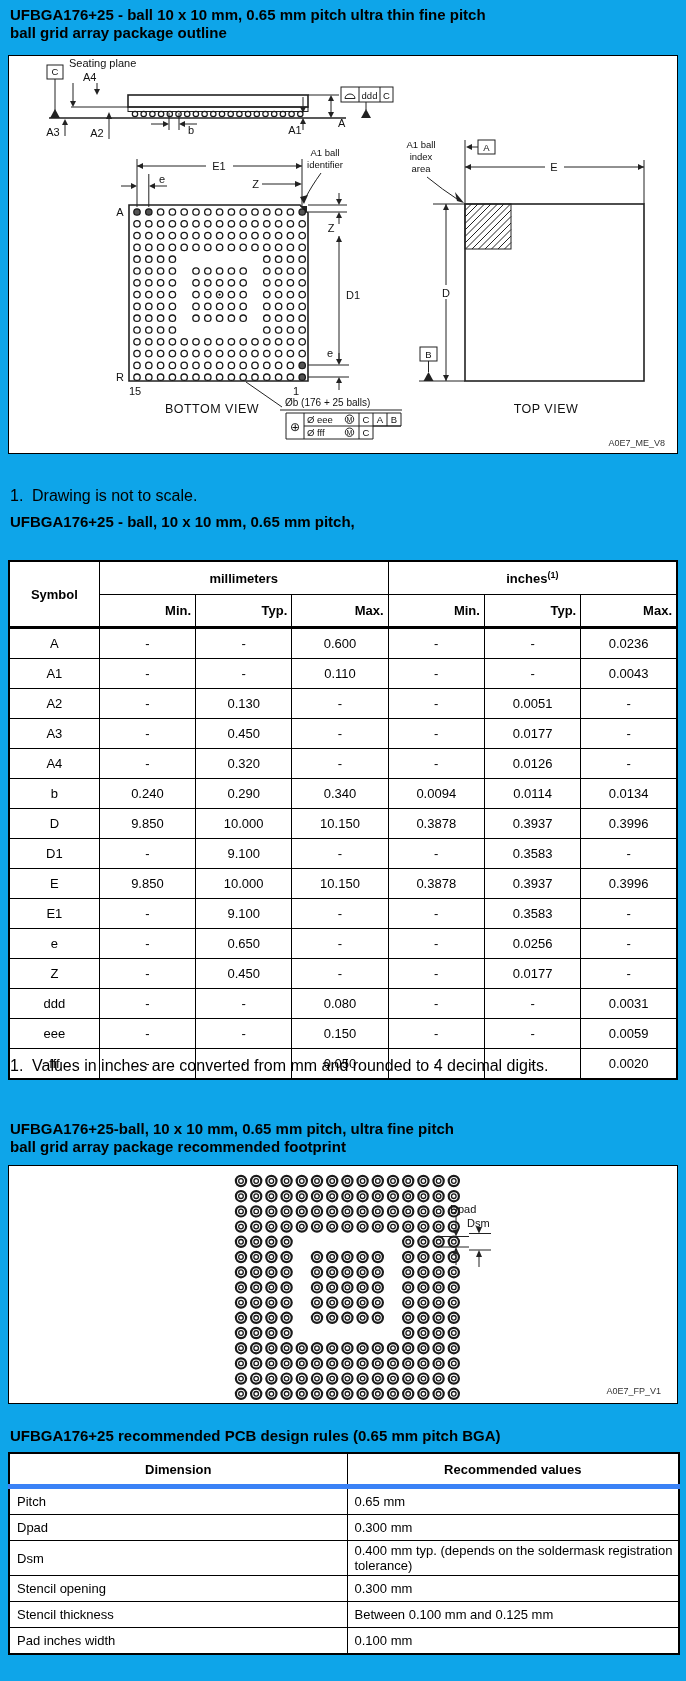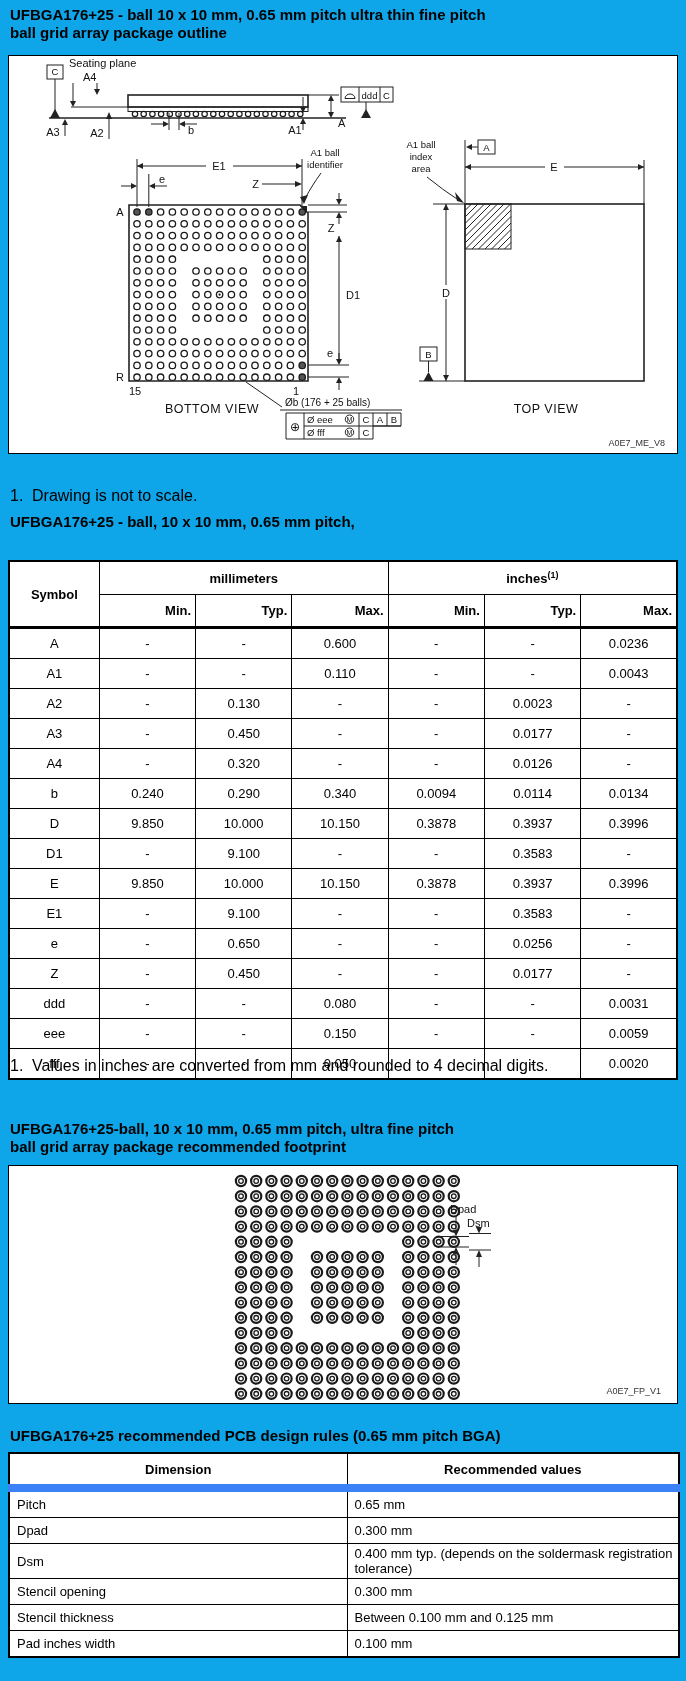--- a/index.html
+++ b/index.html
@@ -22,21 +22,21 @@
   .tbl{position:absolute;left:8px;width:670px;}
   .tbl th,.tbl td{border:1px solid #000;font-size:13px;text-align:center;padding:2px 4px;overflow:hidden;}
   .tbl th{font-weight:bold;}
   #table1{border:2px solid #000;}
   #table1 thead tr.grp th{height:28px;}
   #table1 thead tr.sub th{height:27px;text-align:right;}
   #table1 thead tr.sub th, #table1 thead th.sym{border-bottom:3px solid #000;}
   #table1 tbody td{height:25px;}
   sup{font-size:9px;}
   #table2{border:2px solid #000;}
-  #table2 thead th{height:26px;border-bottom:8px solid #3b82f6;}
+  #table2 thead th{height:26px;border-bottom:5px solid #3b82f6;}
   #table2 tbody td{height:21px;}
   #table2 tbody td.dim{text-align:left;padding-left:7px;}
   #table2 tbody td.val{text-align:left;padding-left:7px;}
 </style>
 </head>
 <body>
 
 <div class="page">
 
   <div class="ttl" style="top:6px;">
@@ -519,21 +519,21 @@
           <td>-</td>
           <td>-</td>
           <td>0.0043</td>
         </tr>
         <tr>
           <td>A2</td>
           <td>-</td>
           <td>0.130</td>
           <td>-</td>
           <td>-</td>
-          <td>0.0023</td>
+          <td>0.0051</td>
           <td>-</td>
         </tr>
         <tr>
           <td>A3</td>
           <td>-</td>
           <td>0.450</td>
           <td>-</td>
           <td>-</td>
           <td>0.0177</td>
           <td>-</td>

